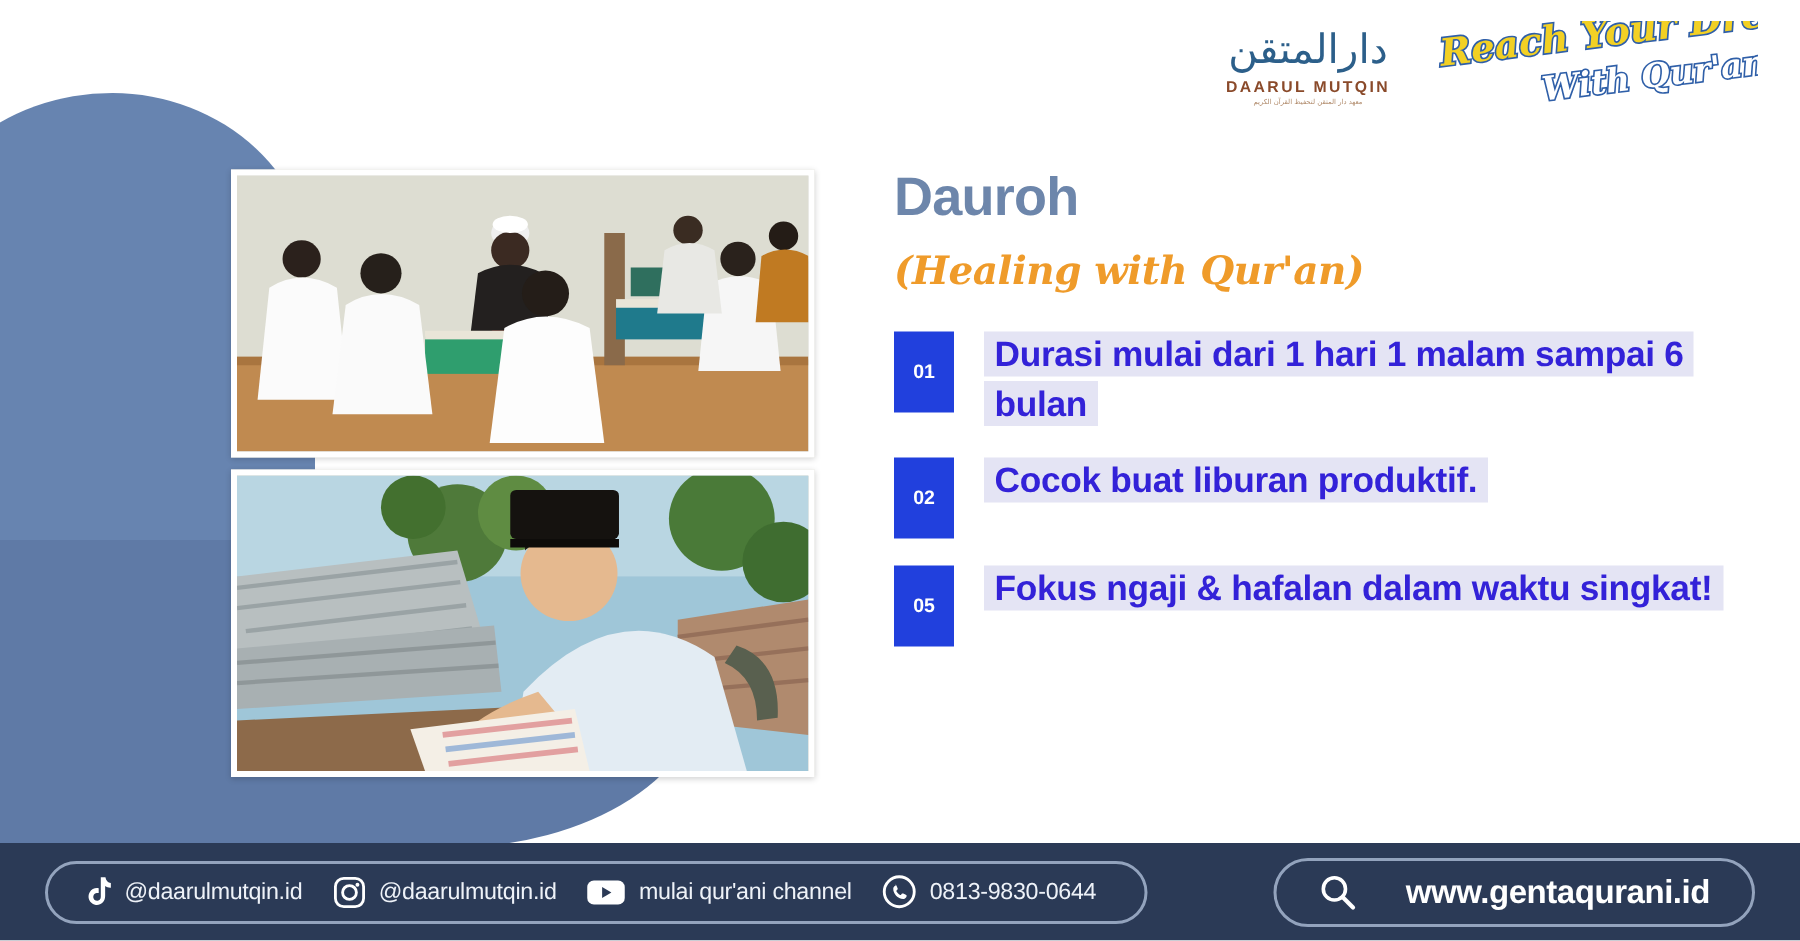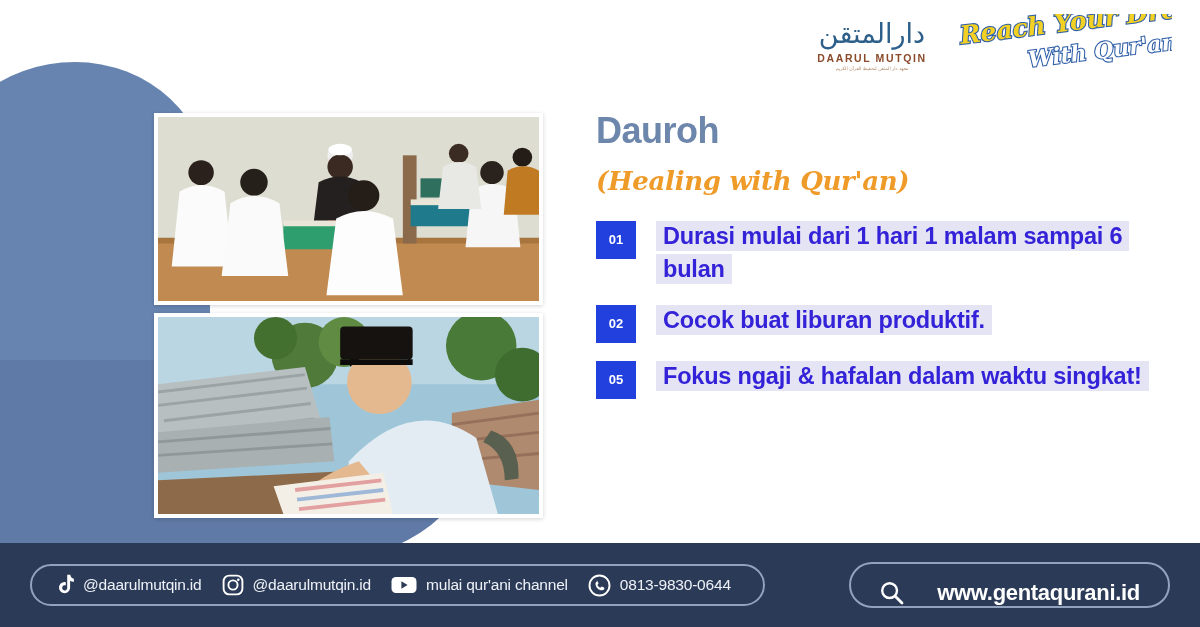--- a/index.html
+++ b/index.html
@@ -161,21 +161,21 @@
 
   .feature-item {
     display: flex;
     align-items: flex-start;
     gap: 20px;
   }
 
   .feature-badge {
     flex: 0 0 auto;
     width: 40px;
-    height: 38px;
+    height: 54px;
     background: #2140dd;
     color: #ffffff;
     font-size: 13px;
     font-weight: bold;
     display: flex;
     align-items: center;
     justify-content: center;
     margin-top: 1px;
   }
 
@@ -202,21 +202,21 @@
     color: #16508f;
     letter-spacing: -0.2px;
   }
 
   
   .footer {
     position: absolute;
     left: 0;
     bottom: 0;
     width: 1200px;
-    height: 84px;
+    height: 65px;
     background: #2b3a56;
     display: flex;
     align-items: center;
     padding: 0 30px;
     gap: 22px;
   }
 
   .social-pill {
     flex: 0 0 auto;
     height: 42px;
@@ -244,21 +244,21 @@
 
   .sic { display: block; }
 
   .web-pill {
     flex: 0 0 auto;
     margin-left: auto;
     height: 46px;
     border: 2px solid #93a3bd;
     border-radius: 23px;
     display: flex;
-    align-items: flex-end;
+    align-items: center;
     padding: 0 28px;
     gap: 32px;
   }
 
   .web-label {
     color: #ffffff;
     font-size: 22px;
     font-weight: bold;
     letter-spacing: -0.3px;
     white-space: nowrap;

